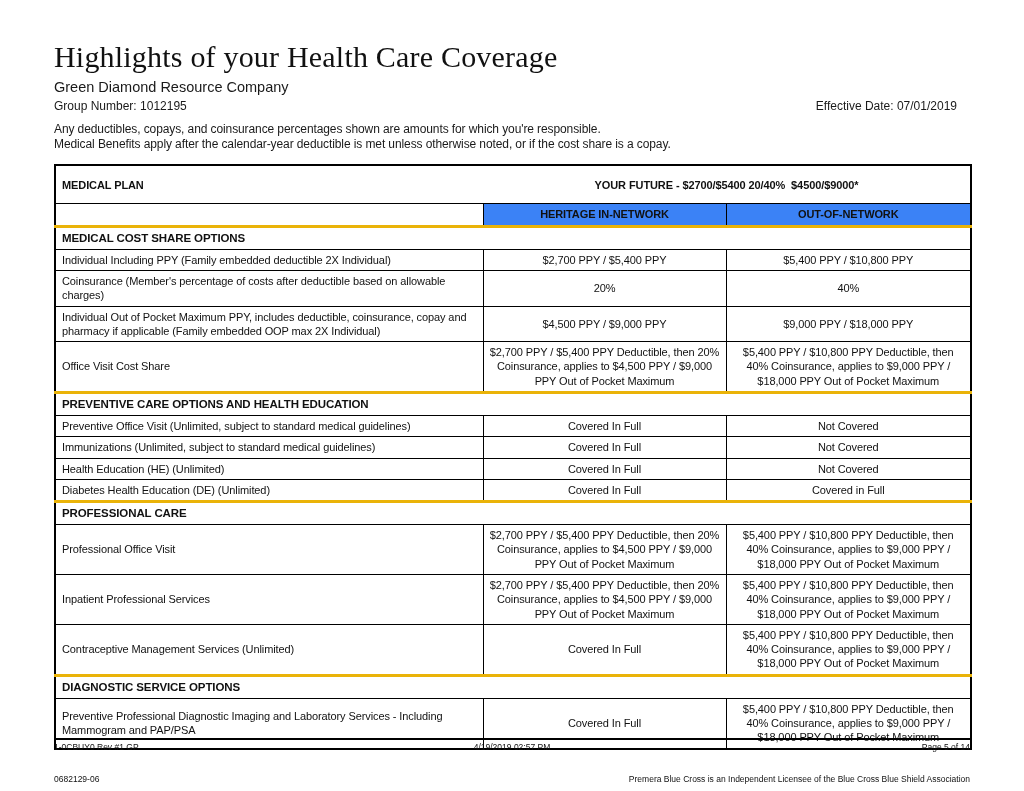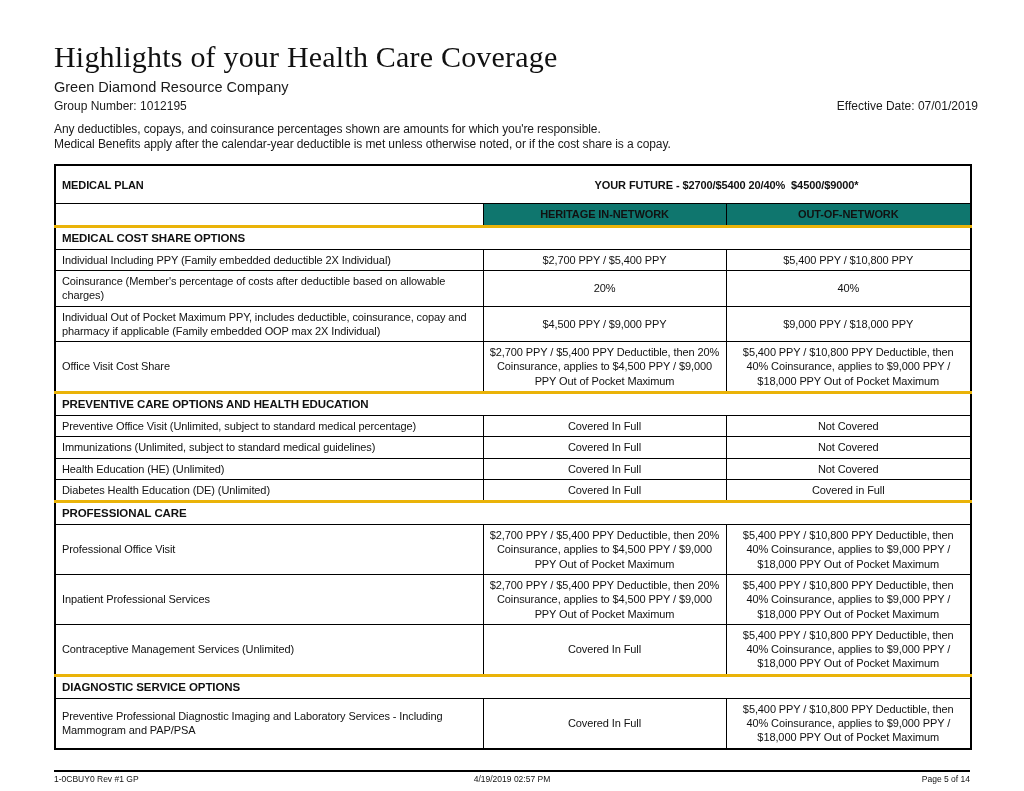--- a/index.html
+++ b/index.html
@@ -5,21 +5,21 @@
   * { box-sizing: border-box; }
   html, body { margin: 0; padding: 0; }
   body {
     width: 1024px; height: 791px;
     background: #ffffff;
     color: #1a1a1a;
     font-family: "Liberation Sans", sans-serif;
     overflow: hidden;
   }
   .page { position: relative; width: 1024px; height: 791px; }
-  .content { padding: 40px 46px 0 54px; }
+  .content { padding: 40px 67px 0 54px; }
 
   .doc-title {
     font-family: "Liberation Serif", serif;
     font-weight: 500;
     font-size: 30px;
     line-height: 1.1;
     color: #111;
     margin: 0 0 7px 0;
     letter-spacing: 0.2px;
   }
@@ -52,21 +52,21 @@
     padding: 3px 6px;
   }
   .row-plan .plan-label-cell { border-right-style: hidden; }
   .row-plan .plan-value-cell { text-align: center; white-space: pre-wrap; }
   .row-nethead td {
     font-weight: bold;
     text-align: center;
     border-bottom: 4px solid #000;
     height: 21px;
   }
-  .row-nethead td.net-cell { background: #0f766e; }
+  .row-nethead td.net-cell { background: #3b82f6; }
   tr.section-row td {
     font-weight: bold;
     font-size: 11.5px;
     border-top: 3px solid #eab308;
     border-bottom: 1px solid #000;
     height: 20px;
     padding: 3px 6px;
   }
   td.val { text-align: center; }
 
@@ -76,21 +76,20 @@
     top: 738px;
     font-size: 8.5px;
     color: #111;
   }
   .footer-line1 {
     border-top: 2.5px solid #000;
     padding-top: 2px;
     position: relative;
     display: flex;
     justify-content: space-between;
-    margin-top: 32px;
   }
   .footer-center { position: absolute; left: 0; right: 0; text-align: center; top: 2px; }
   .footer-line2 {
     margin-top: 22px;
     display: flex;
     justify-content: space-between;
   }
 </style>
 </head>
 <body>
@@ -146,21 +145,21 @@
         <tr>
           <td>Office Visit Cost Share</td>
           <td class="val">$2,700 PPY / $5,400 PPY Deductible, then 20% Coinsurance, applies to $4,500 PPY / $9,000 PPY Out of Pocket Maximum</td>
           <td class="val">$5,400 PPY / $10,800 PPY Deductible, then 40% Coinsurance, applies to $9,000 PPY / $18,000 PPY Out of Pocket Maximum</td>
         </tr>
 
         <tr class="section-row">
           <td colspan="3">PREVENTIVE CARE OPTIONS AND HEALTH EDUCATION</td>
         </tr>
         <tr>
-          <td>Preventive Office Visit (Unlimited, subject to standard medical percentage)</td>
+          <td>Preventive Office Visit (Unlimited, subject to standard medical guidelines)</td>
           <td class="val">Covered In Full</td>
           <td class="val">Not Covered</td>
         </tr>
         <tr>
           <td>Immunizations (Unlimited, subject to standard medical guidelines)</td>
           <td class="val">Covered In Full</td>
           <td class="val">Not Covered</td>
         </tr>
         <tr>
           <td>Health Education (HE) (Unlimited)</td>

